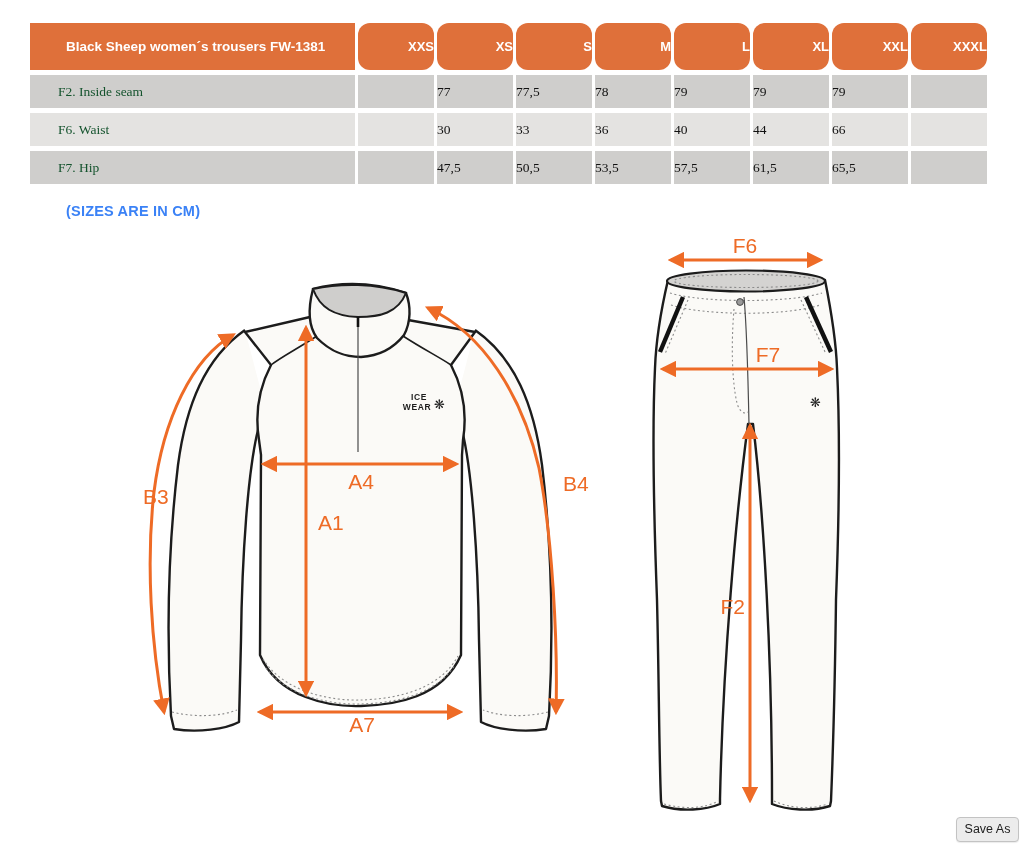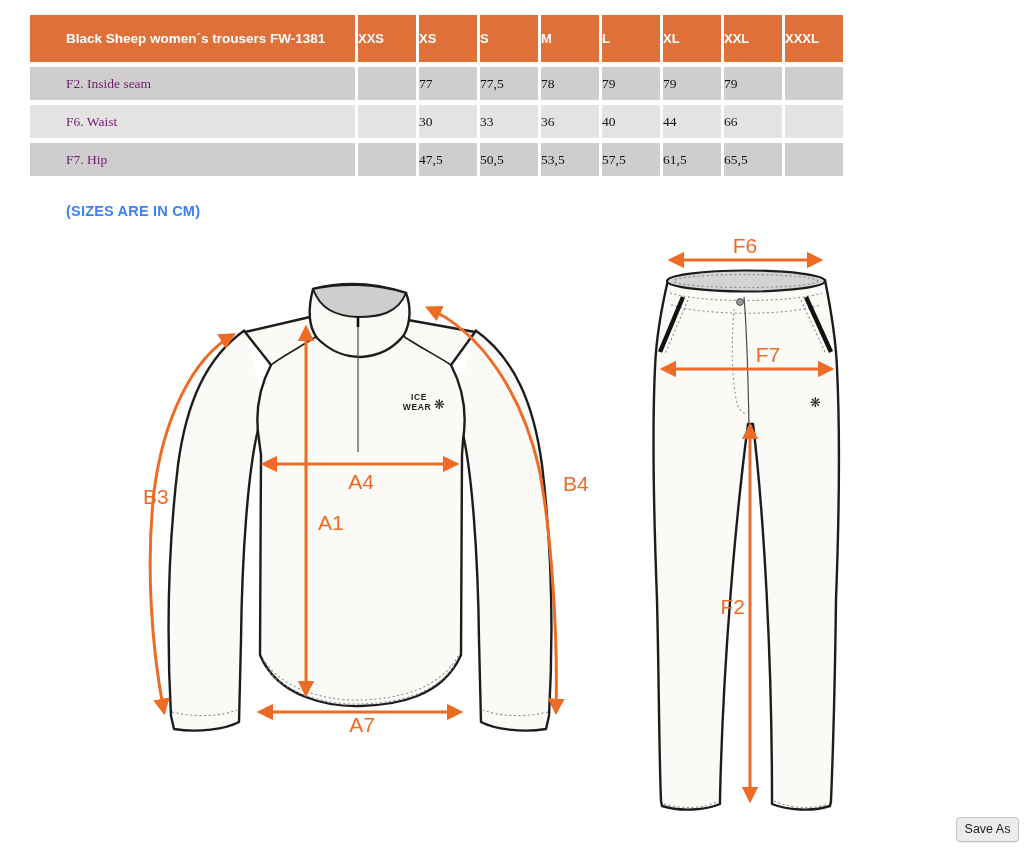--- a/index.html
+++ b/index.html
@@ -7,42 +7,42 @@
   .page {
     position:relative;
     width:1034px; height:848px;
     background:#ffffff;
     overflow:hidden;
     font-family:"Liberation Sans", sans-serif;
   }
 
   
   table.size-table {
-    position:absolute; left:27px; top:10px;
+    position:absolute; left:27px; top:18px;
     border-collapse:separate;
     border-spacing:3px 5px;
     table-layout:fixed;
   }
   table.size-table th, table.size-table td { overflow:hidden; }
   th.title-cell {
     width:325px; height:47px;
     background:#df703a; color:#fff;
     font:bold 13.5px "Liberation Sans", sans-serif;
     text-align:left; padding-left:36px; vertical-align:middle;
   }
   th.size-cell {
-    width:58px; height:47px;
+    width:76px; height:47px;
     background:#df703a; color:#fff;
     font:bold 13px "Liberation Sans", sans-serif;
-    text-align:left; vertical-align:middle;
+    text-align:right; vertical-align:middle;border-radius:12px;
   }
   td.label-cell {
     height:33px;
-    font:13.5px "Liberation Serif", serif; color:#701a75;
-    text-align:left; padding-left:36px; vertical-align:middle;
+    font:13.5px "Liberation Serif", serif; color:#14532d;
+    text-align:left; padding-left:28px; vertical-align:middle;
   }
   td.value-cell {
     height:33px;
     font:13.5px "Liberation Serif", serif; color:#111;
     text-align:left; vertical-align:middle;
   }
   tr.row-dark  td { background:#cfcecc; }
   tr.row-light td { background:#e4e3e1; }
 
   

